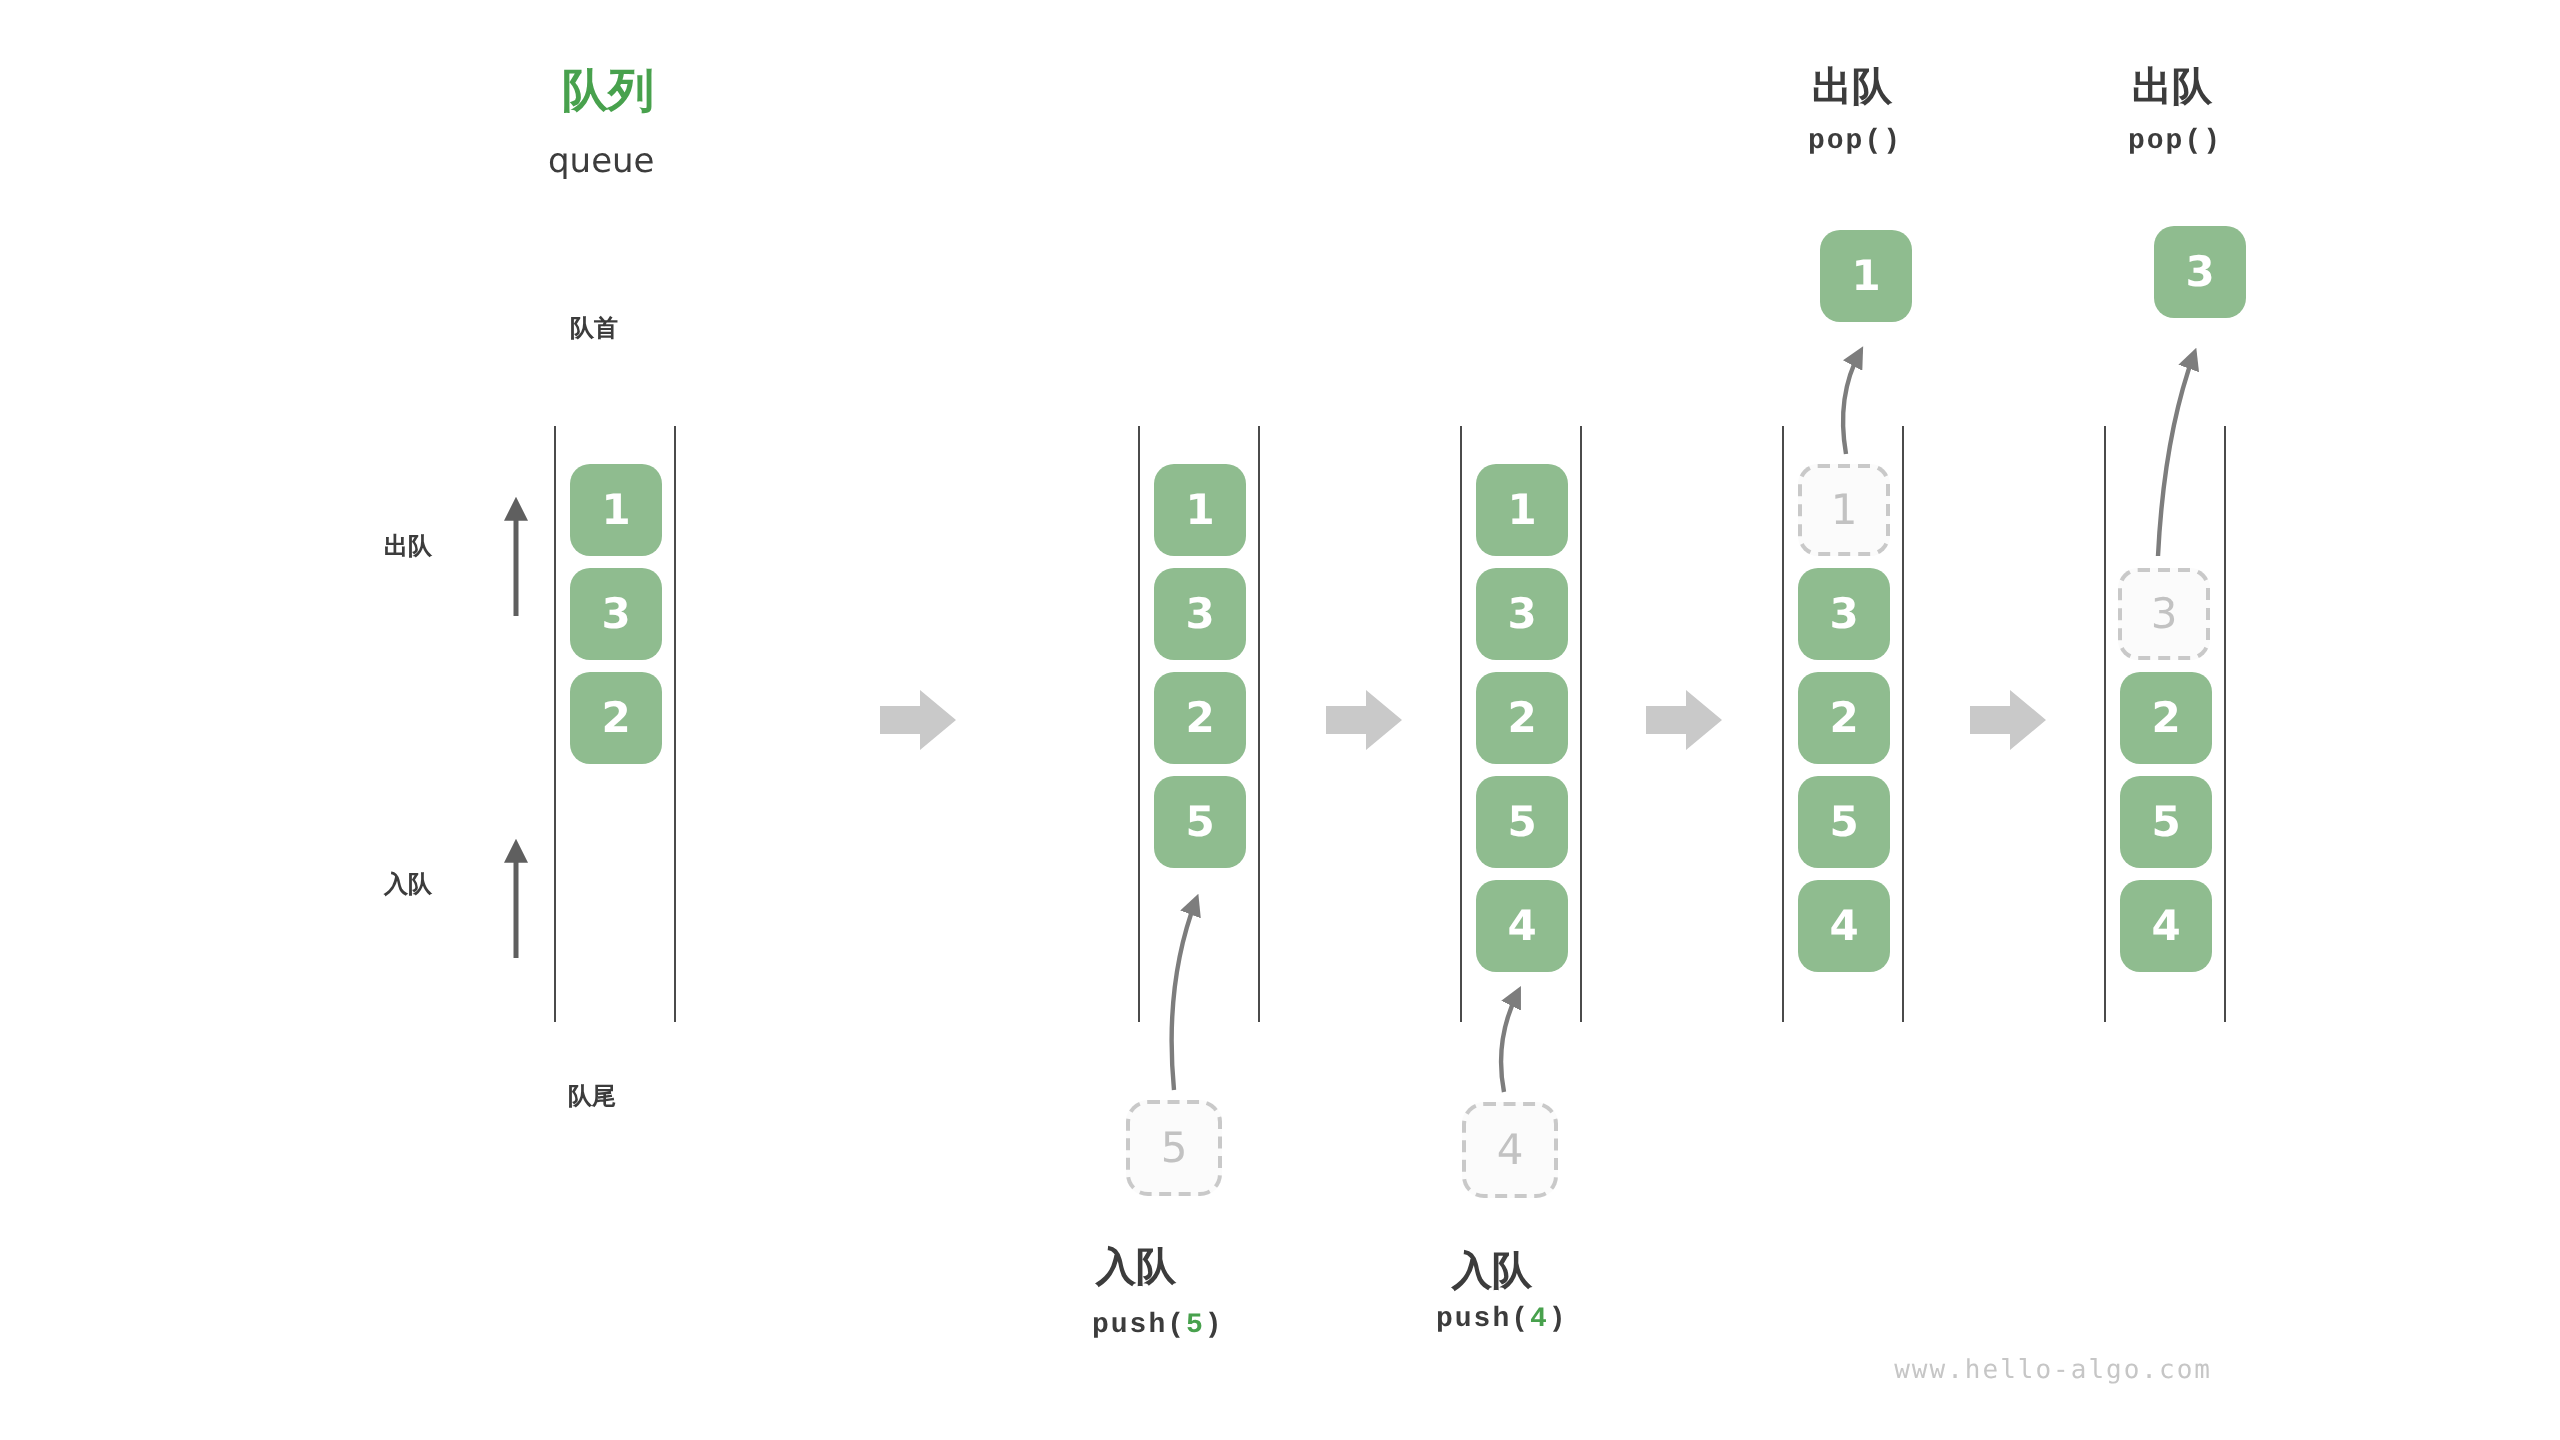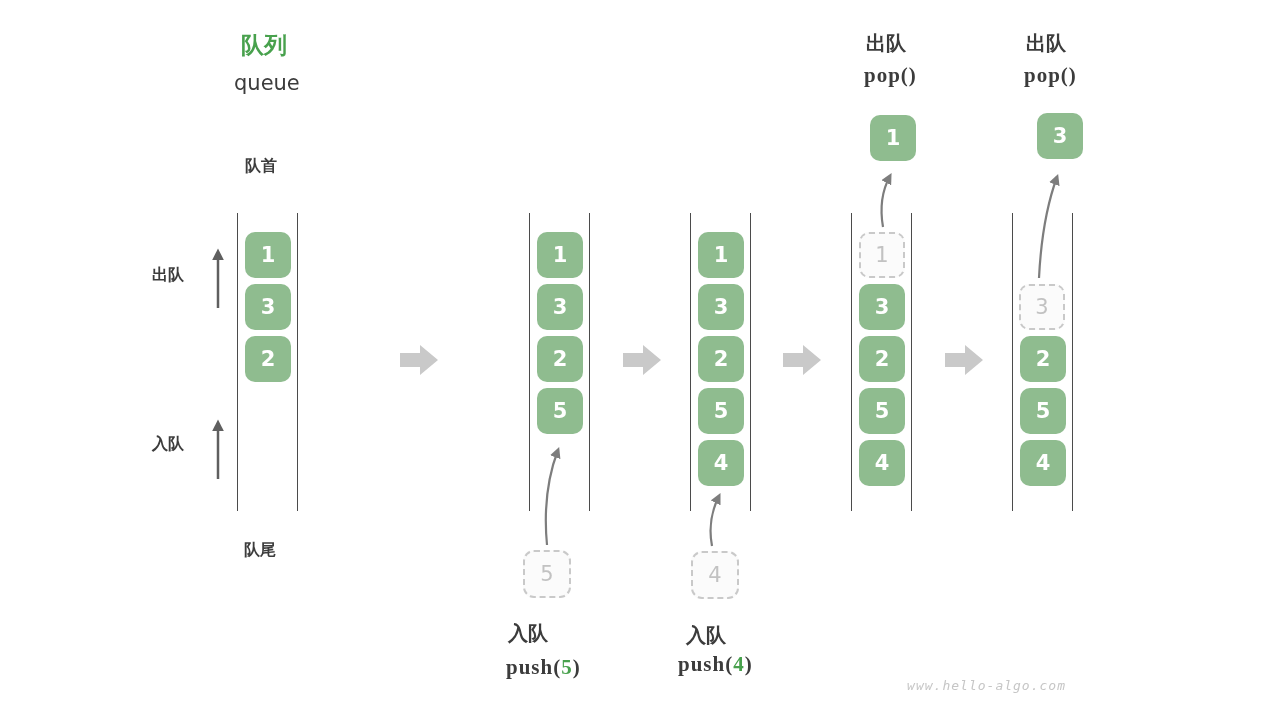--- a/index.html
+++ b/index.html
@@ -4,31 +4,32 @@
 <style>
   html, body { margin: 0; padding: 0; background: #ffffff; }
   .canvas {
     position: relative;
     width: 1108px;
     height: 720px;
     background: #ffffff;
     overflow: hidden;
     font-family: "DejaVu Sans", "Liberation Sans", sans-serif;
     color: #3c3c3c;
+    margin-left: 40px;
   }
   .abs { position: absolute; }
 
   
   .title-zh { font-size: 23px; font-weight: 700; color: #48a14d; }
-  .title-en { font-size: 21px; color: #3c3c3c; }
-  .zh-label { font-size: 16px; font-weight: 700; color: #3c3c3c; }
+  .title-en { font-size: 17px; color: #3c3c3c; }
+  .zh-label { font-size: 12px; font-weight: 700; color: #3c3c3c; }
   .op-zh    { font-size: 20px; font-weight: 600; color: #3c3c3c; }
   .code {
-    font-family: Liberation Serif, serif;
-    font-size: 21px; color: #3c3c3c; letter-spacing: 1px; font-weight: 600;
+    font-family: Liberation Mono, monospace;
+    font-size: 14px; color: #3c3c3c; letter-spacing: 1px; font-weight: 600;
   }
   .code .arg { color: #48a14d; font-weight: 700; }
 
   
   .tube {
     position: absolute;
     top: 213px; height: 298px; width: 59px;
     border-left: 1.5px solid #4b4b4b;
     border-right: 1.5px solid #4b4b4b;
   }
@@ -133,15 +134,15 @@
   <div class="cell green" style="left:859px; top:440px;">4</div>
 
   <div class="abs op-zh" style="left:1026px; top:30px;">出队</div>
   <div class="abs code" style="left:1024px; top:63px;">pop()</div>
   <div class="cell green" style="left:1037px; top:113px;">3</div>
   <div class="cell dashed" style="left:1019px; top:284px;">3</div>
   <div class="cell green" style="left:1020px; top:336px;">2</div>
   <div class="cell green" style="left:1020px; top:388px;">5</div>
   <div class="cell green" style="left:1020px; top:440px;">4</div>
 
-  <div class="abs watermark" style="right:42px; top:678px;font-style:italic;">www.hello-algo.com</div>
+  <div class="abs watermark" style="right:42px; top:678px;">www.hello-algo.com</div>
 
 </div>
 
 </body></html>

